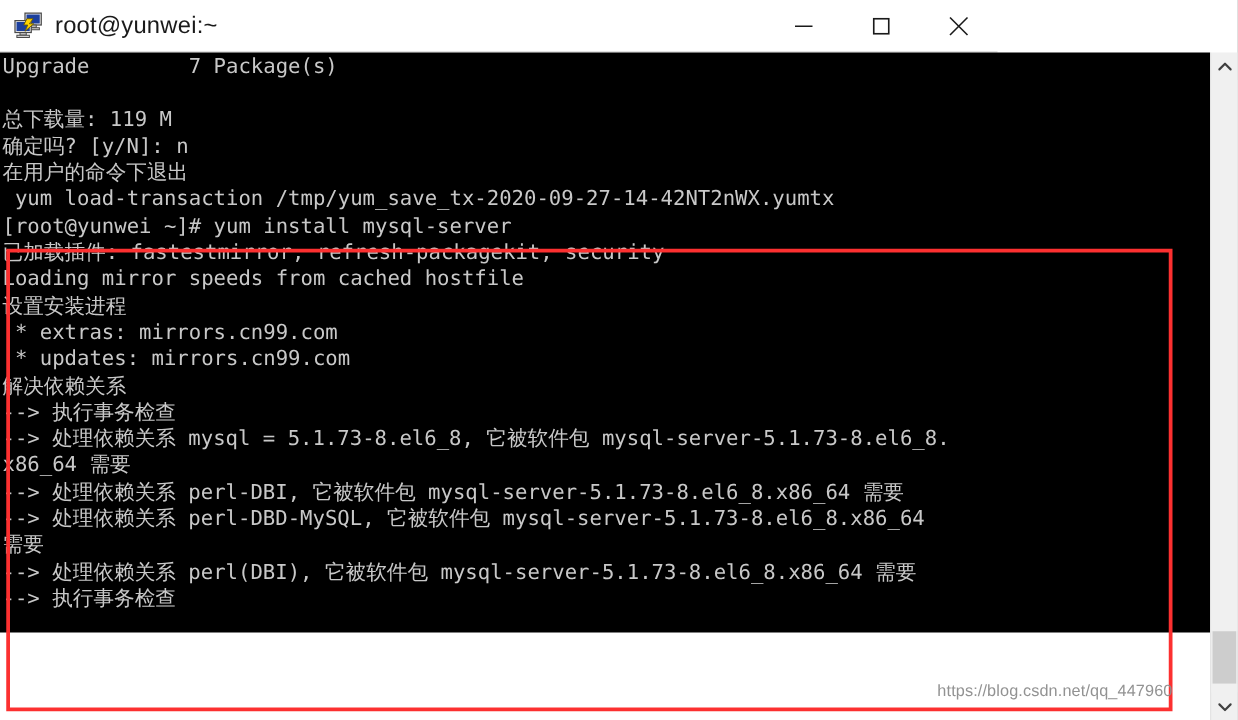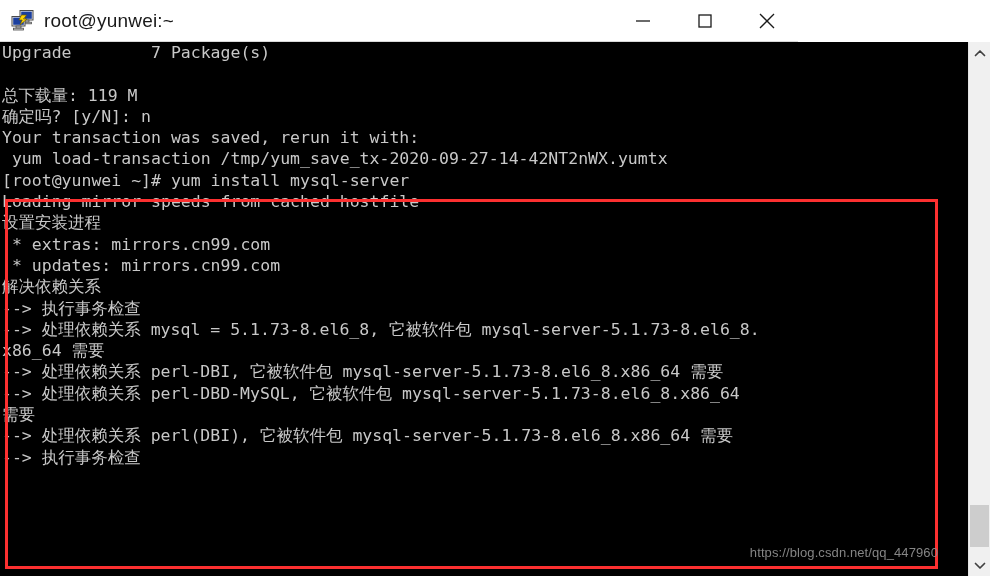--- a/index.html
+++ b/index.html
@@ -69,21 +69,21 @@
     cursor: default;
   }
   .winbtn svg { display: block; }
 
   
   #terminal {
     position: absolute;
     left: 0;
     top: 42px;
     width: 968px;
-    height: 534px;
+    height: 464px;
     background: #000000;
     overflow: hidden;
   }
   #term-lines {
     position: absolute;
     left: 0;
     top: 0;
     width: 968px;
     padding: 0;
     margin: 0;
@@ -215,23 +215,24 @@
       </svg>
     </button>
   </div>
 
   <div id="terminal">
     <div id="term-lines">
         <div class="tline">Upgrade        7 Package(s)</div>
         <div class="tline blank"> </div>
         <div class="tline">总下载量: 119 M</div>
         <div class="tline">确定吗? [y/N]: n</div>
-        <div class="tline">Your transaction was saved, rerun it with:</div>
+        <div class="tline">在用户的命令下退出</div>
         <div class="tline"> yum load-transaction /tmp/yum_save_tx-2020-09-27-14-42NT2nWX.yumtx</div>
         <div class="tline">[root@yunwei ~]# yum install mysql-server</div>
+        <div class="tline">已加载插件: fastestmirror, refresh-packagekit, security</div>
         <div class="tline">Loading mirror speeds from cached hostfile</div>
         <div class="tline">设置安装进程</div>
         <div class="tline"> * extras: mirrors.cn99.com</div>
         <div class="tline"> * updates: mirrors.cn99.com</div>
         <div class="tline">解决依赖关系</div>
         <div class="tline">--&gt; 执行事务检查</div>
         <div class="tline">--&gt; 处理依赖关系 mysql = 5.1.73-8.el6_8, 它被软件包 mysql-server-5.1.73-8.el6_8.</div>
         <div class="tline">x86_64 需要</div>
         <div class="tline">--&gt; 处理依赖关系 perl-DBI, 它被软件包 mysql-server-5.1.73-8.el6_8.x86_64 需要</div>
         <div class="tline">--&gt; 处理依赖关系 perl-DBD-MySQL, 它被软件包 mysql-server-5.1.73-8.el6_8.x86_64</div>

